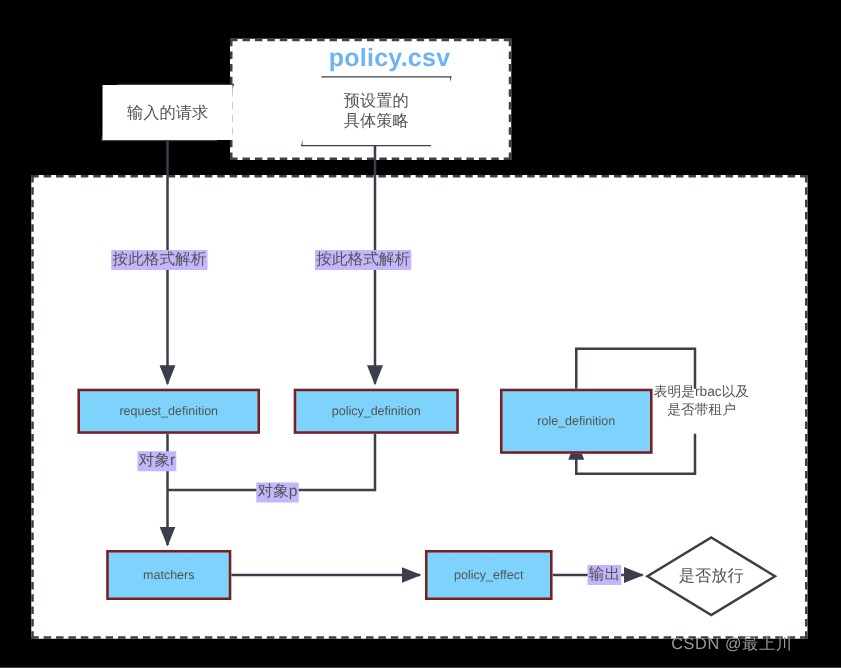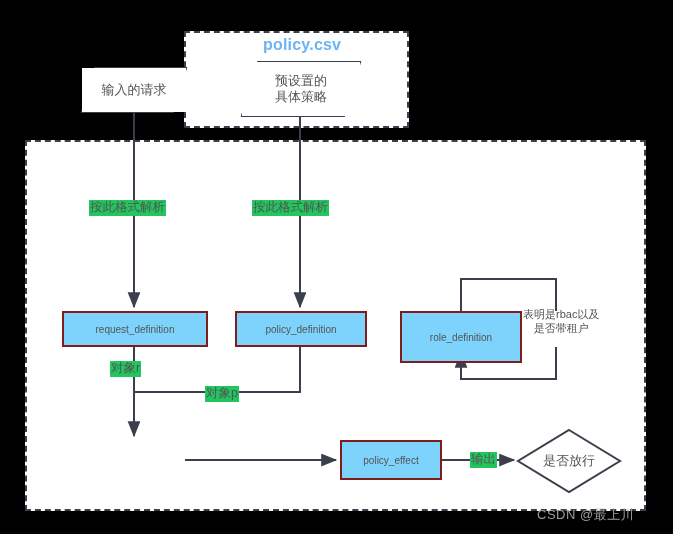--- a/index.html
+++ b/index.html
@@ -48,21 +48,21 @@
     left: 25px;
     top: 140px;
     width: 621px;
     height: 371px;
   }
 
   .container-title {
     position: absolute;
     color: #6cb4f5;
     font-weight: bold;
-    font-size: 16px;
+    font-size: 20px;
     letter-spacing: 0.2px;
     white-space: nowrap;
   }
   #policy-csv-title {
     left: 263px;
     top: 36px;
   }
   #model-conf-title {
     left: 522px;
     top: 163px;
@@ -125,21 +125,21 @@
     color: #545454;
     font-size: 13px;
     white-space: nowrap;
   }
 
   
   .edge-label {
     position: absolute;
     color: #545454;
     font-size: 12.5px;
-    background: #22c55e;
+    background: #c4b5fd;
     white-space: nowrap;
     line-height: 1.25;
     padding: 0 1px;
   }
   #label-parse-left   { left: 89px;  top: 200px; }
   #label-parse-right  { left: 252px; top: 200px; }
   #label-object-r     { left: 110px; top: 361px; }
   #label-object-p     { left: 205px; top: 386px; }
   #label-all-matches  { left: 200px; top: 452px; }
   #label-output       { left: 470px; top: 452px; }
@@ -212,20 +212,23 @@
 
   <div class="node-box" id="node-request-definition">
     <span>request_definition</span>
   </div>
   <div class="node-box" id="node-policy-definition">
     <span>policy_definition</span>
   </div>
   <div class="node-box" id="node-role-definition">
     <span>role_definition</span>
   </div>
+  <div class="node-box" id="node-matchers">
+    <span>matchers</span>
+  </div>
   <div class="node-box" id="node-policy-effect">
     <span>policy_effect</span>
   </div>
 
   <div id="shape-decision">
     <span class="dm-label">是否放行</span>
   </div>
 
   <div class="edge-label" id="label-parse-left">按此格式解析</div>
   <div class="edge-label" id="label-parse-right">按此格式解析</div>

